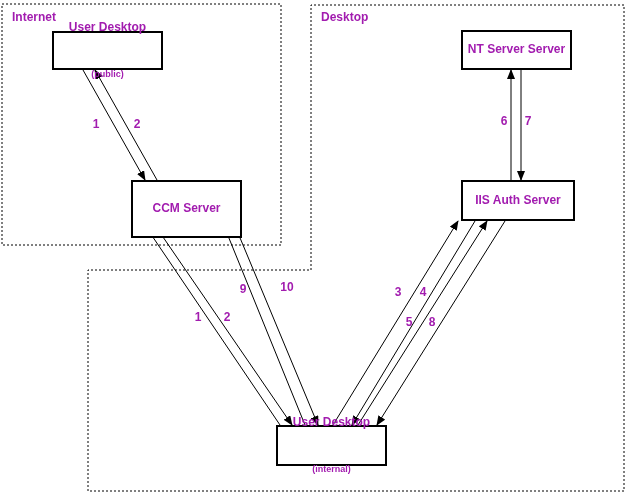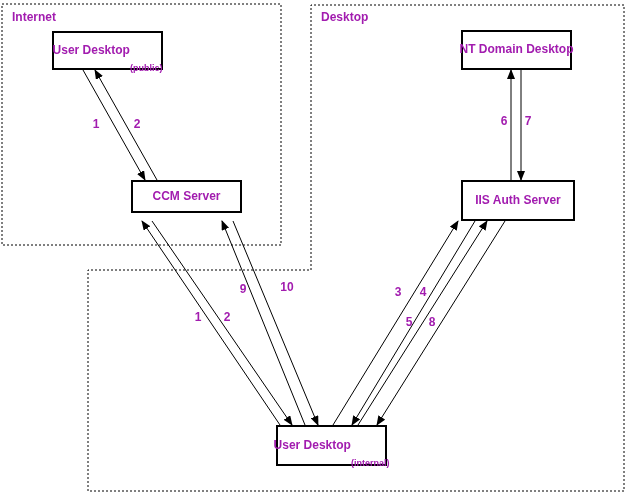--- a/index.html
+++ b/index.html
@@ -5,21 +5,21 @@
   html,body{margin:0;padding:0;background:#ffffff;}
   #stage{
     position:relative;width:627px;height:497px;background:#ffffff;overflow:hidden;
     font-family:Liberation Sans, sans-serif;color:#a21caf;
   }
   #diagram-svg{position:absolute;left:0;top:0;}
   .zone-border{fill:none;stroke:#000000;stroke-width:1;stroke-dasharray:2,2;}
   .edge-line{stroke:#000000;stroke-width:1;fill:none;}
   .node{
     position:absolute;box-sizing:border-box;border:2px solid #000000;background:#ffffff;
-    display:flex;flex-direction:row;align-items:center;justify-content:center;
+    display:flex;flex-direction:column;align-items:center;justify-content:center;
     text-align:left;line-height:1.1;
   }
   .node-label{font-size:12px;font-weight:bold;white-space:nowrap;}
   .node-sublabel{font-size:9px;font-weight:bold;white-space:nowrap;margin-top:36px;}
   .zone-label{position:absolute;font-size:12px;font-weight:bold;transform:translate(0,-50%);white-space:nowrap;}
   .edge-label{position:absolute;font-size:12px;font-weight:bold;transform:translate(-50%,-50%);white-space:nowrap;}
 </style>
 </head>
 <body>
 
@@ -44,25 +44,25 @@
       <line x1="505" y1="221" x2="377" y2="425" class="edge-line" marker-end="url(#arrowhead)"></line>
       <line x1="511" y1="180" x2="511" y2="70" class="edge-line" marker-end="url(#arrowhead)"></line>
       <line x1="521" y1="70" x2="521" y2="180" class="edge-line" marker-end="url(#arrowhead)"></line>
     </svg>
     <div class="zone-label" style="left: 12px; top: 17px;">Internet</div>
     <div class="zone-label" style="left: 321px; top: 17px;">Desktop</div>
     <div class="node" style="left: 52px; top: 31px; width: 111px; height: 39px;">
       <span class="node-label">User Desktop</span>
       <span class="node-sublabel">(public)</span>
     </div>
-    <div class="node" style="left: 131px; top: 180px; width: 111px; height: 33px;">
+    <div class="node" style="left: 131px; top: 180px; width: 111px; height: 58px;">
       <span class="node-label">CCM Server</span>
     </div>
     <div class="node" style="left: 461px; top: 30px; width: 111px; height: 40px;">
-      <span class="node-label">NT Domain Desktop</span>
+      <span class="node-label">NT Server Server</span>
     </div>
     <div class="node" style="left: 461px; top: 180px; width: 114px; height: 41px;">
       <span class="node-label">IIS Auth Server</span>
     </div>
     <div class="node" style="left: 276px; top: 425px; width: 111px; height: 41px;">
       <span class="node-label">User Desktop</span>
       <span class="node-sublabel">(internal)</span>
     </div>
     <div class="edge-label" style="left: 96px; top: 124px;">1</div>
     <div class="edge-label" style="left: 137px; top: 124px;">2</div>

